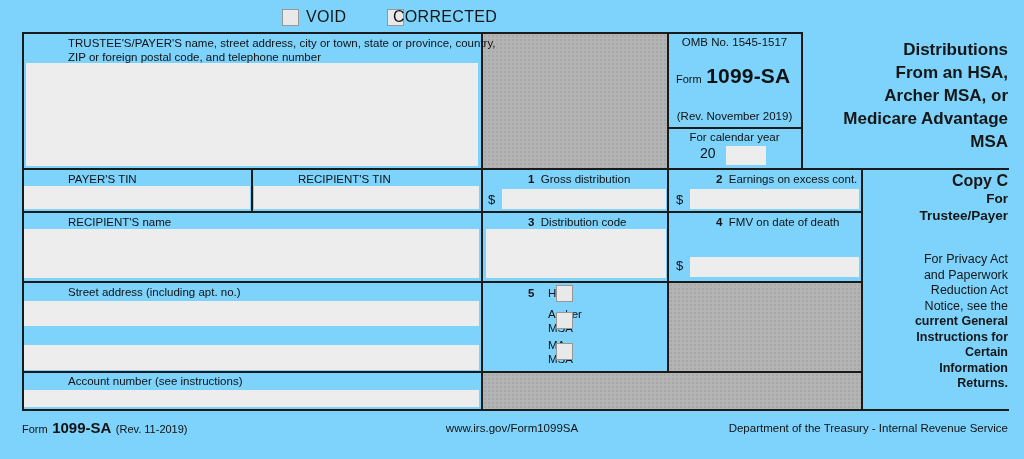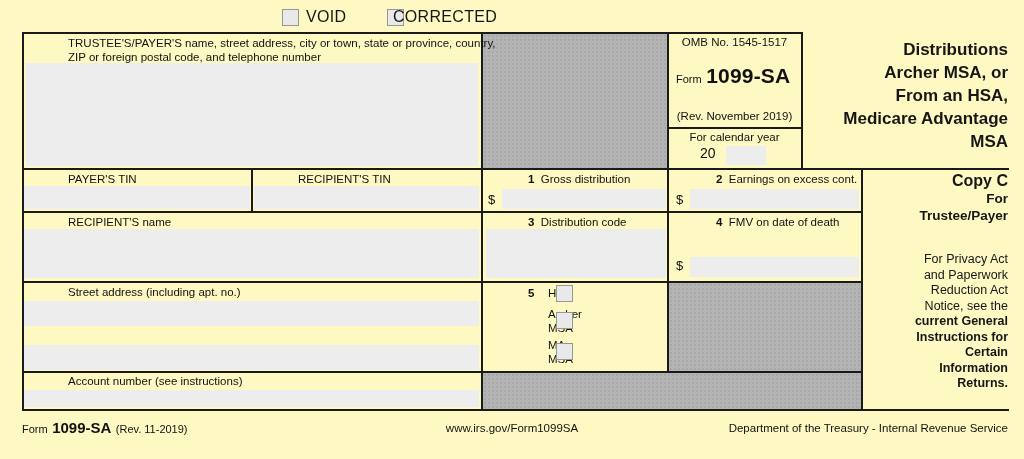--- a/index.html
+++ b/index.html
@@ -1,16 +1,16 @@
 <!DOCTYPE html>
 <html><head>
 <meta charset="utf-8">
 <style>
   html,body{margin:0;padding:0;background:#fff;}
-  .form{position:relative;width:1024px;height:459px;background:#fef9c3;
+  .form{position:relative;width:1024px;height:459px;background:#7dd3fc;
         font-family:"Liberation Sans","DejaVu Sans",sans-serif;color:#111;overflow:hidden;}
   .abs{position:absolute;}
   .lbl{position:absolute;font-size:11.5px;line-height:13.5px;color:#111;margin-left:40px;}
   .num{font-weight:700;}
   .hl{position:absolute;background:#1a1a1a;}
   .vl{position:absolute;background:#1a1a1a;}
   .fill-light{position:absolute;background-color:#ededed;
       background-image:radial-gradient(#dcdcdc 0.6px,transparent 0.7px);background-size:4px 4px;}
   .fill-dark{position:absolute;background-color:#b4b4b4;
       background-image:radial-gradient(#a7a7a7 0.7px,transparent 0.8px);background-size:4px 4px;}
@@ -66,22 +66,22 @@
     <span style="font-size:11px;">Form</span>
     <span style="font-size:21px;font-weight:700;letter-spacing:.2px;">1099-SA</span>
   </div>
   <div class="omb-center" style="top:110px;">(Rev. November 2019)</div>
   <div class="omb-center" style="top:131px;">For calendar year</div>
   <div class="abs" style="left:700px;top:145px;font-size:14px;">20</div>
   <div class="fill-light" style="left:726px;top:146px;width:40px;height:19px;"></div>
 
   <div class="title-block">
     <div>Distributions</div>
+    <div>From an HSA,</div>
     <div>Archer MSA, or</div>
-    <div>From an HSA,</div>
     <div>Medicare Advantage</div>
     <div>MSA</div>
   </div>
 
   <div class="lbl" style="left:28px;top:173px;">PAYER'S TIN</div>
   <div class="fill-light" style="left:24px;top:186px;width:226px;height:23px;"></div>
   <div class="lbl" style="left:258px;top:173px;">RECIPIENT'S TIN</div>
   <div class="fill-light" style="left:254px;top:186px;width:225px;height:23px;"></div>
 
   <div class="lbl" style="left:488px;top:173px;">

